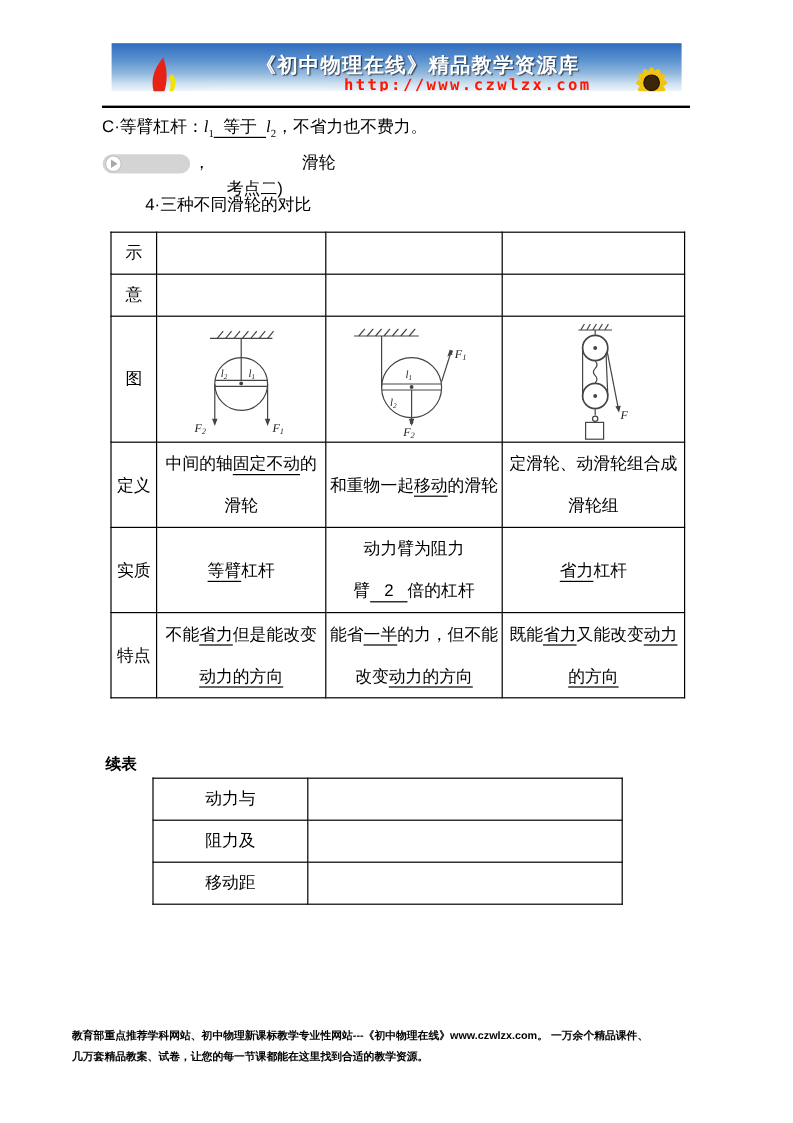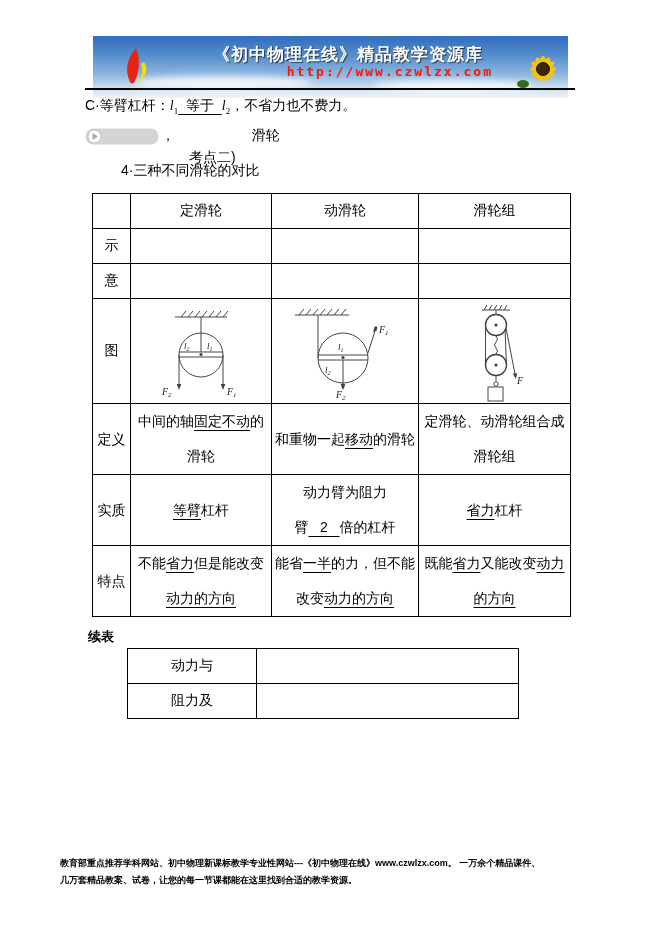--- a/index.html
+++ b/index.html
@@ -4,21 +4,21 @@
 <style>
   html,body{margin:0;padding:0;}
   body{
     width:661px;height:936px;position:relative;background:#ffffff;
     font-family:"Liberation Sans",sans-serif;color:#000;
     -webkit-font-smoothing:antialiased;overflow:hidden;
   }
   .abs{position:absolute;}
   
   .banner{
-    left:93px;top:36px;width:475px;height:62px;
+    left:93px;top:36px;width:475px;height:40px;
     background:linear-gradient(180deg,#2e6cbe 0%,#5b92cf 35%,#8fb6de 62%,#cfe2f1 85%,#eef5fb 100%);
     overflow:hidden;
   }
   .cloud{position:absolute;background:rgba(255,255,255,.75);border-radius:50%;filter:blur(3px);}
   .banner-title{
     position:absolute;left:90px;top:7px;width:330px;text-align:center;
     color:#fff;font-weight:bold;font-size:17px;letter-spacing:1px;
     text-shadow:1px 1px 1px rgba(0,0,0,.65);white-space:nowrap;
   }
   .banner-url{
@@ -102,26 +102,20 @@
 <div class="abs section-title">4·三种不同滑轮的对比</div>
 
 <table class="tbl tbl-main">
   <colgroup>
       <col style="width:38px">
       <col style="width:141px">
       <col style="width:147px">
       <col style="width:152px">
     </colgroup>
   <tbody>
-      <tr class="row-h35">
-    <td></td>
-    <td>定滑轮</td>
-    <td>动滑轮</td>
-    <td>滑轮组</td>
-  </tr>
   <tr class="row-h35">
     <td>示</td>
     <td></td>
     <td></td>
     <td></td>
   </tr>
   <tr class="row-h35">
     <td>意</td>
     <td></td>
     <td></td>
@@ -241,19 +235,23 @@
     </colgroup>
   <tbody>
       <tr>
     <td>动力与</td>
     <td></td>
   </tr>
   <tr>
     <td>阻力及</td>
     <td></td>
   </tr>
+  <tr>
+    <td>移动距</td>
+    <td></td>
+  </tr>
 </tbody>
   </table>
 
 <div class="abs footer">
   <div>教育部重点推荐学科网站、初中物理新课标教学专业性网站---《初中物理在线》www.czwlzx.com。 一万余个精品课件、</div>
   <div>几万套精品教案、试卷，让您的每一节课都能在这里找到合适的教学资源。</div>
 </div>
 
 </body></html>

